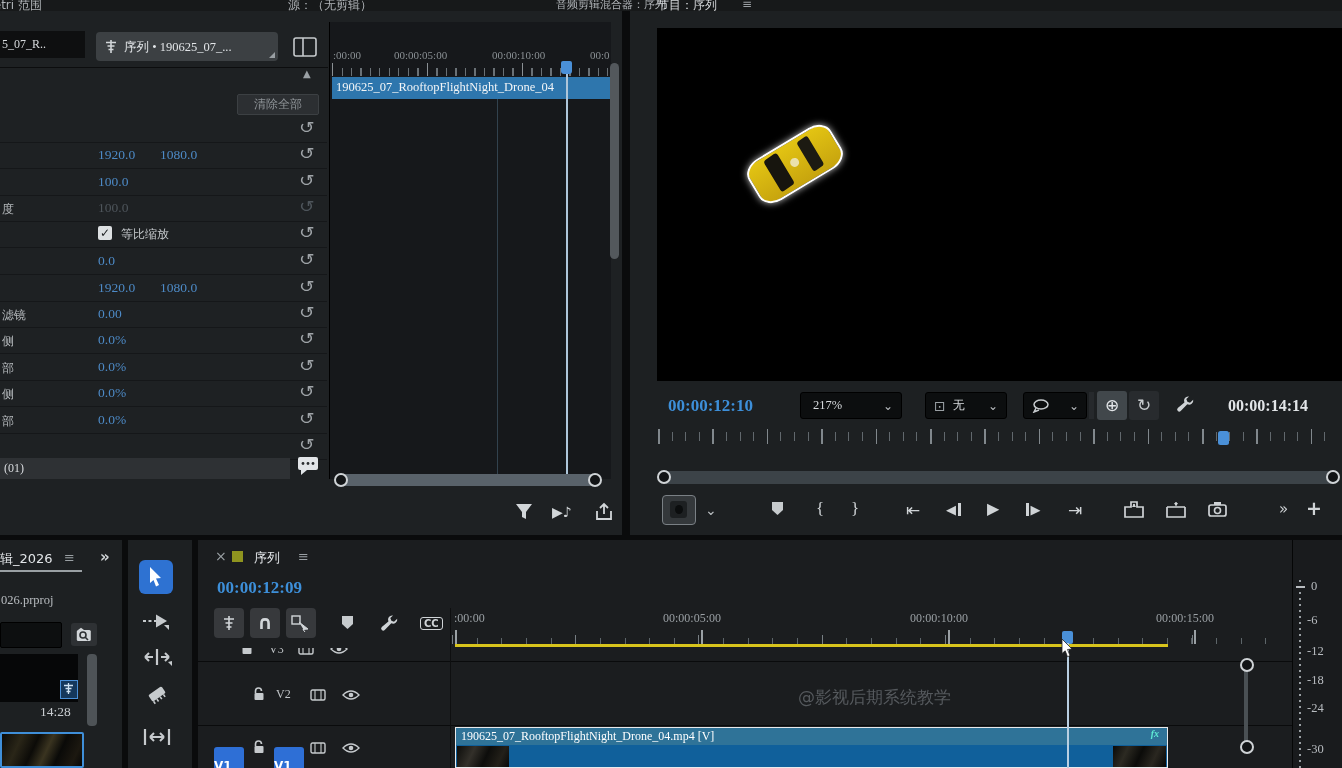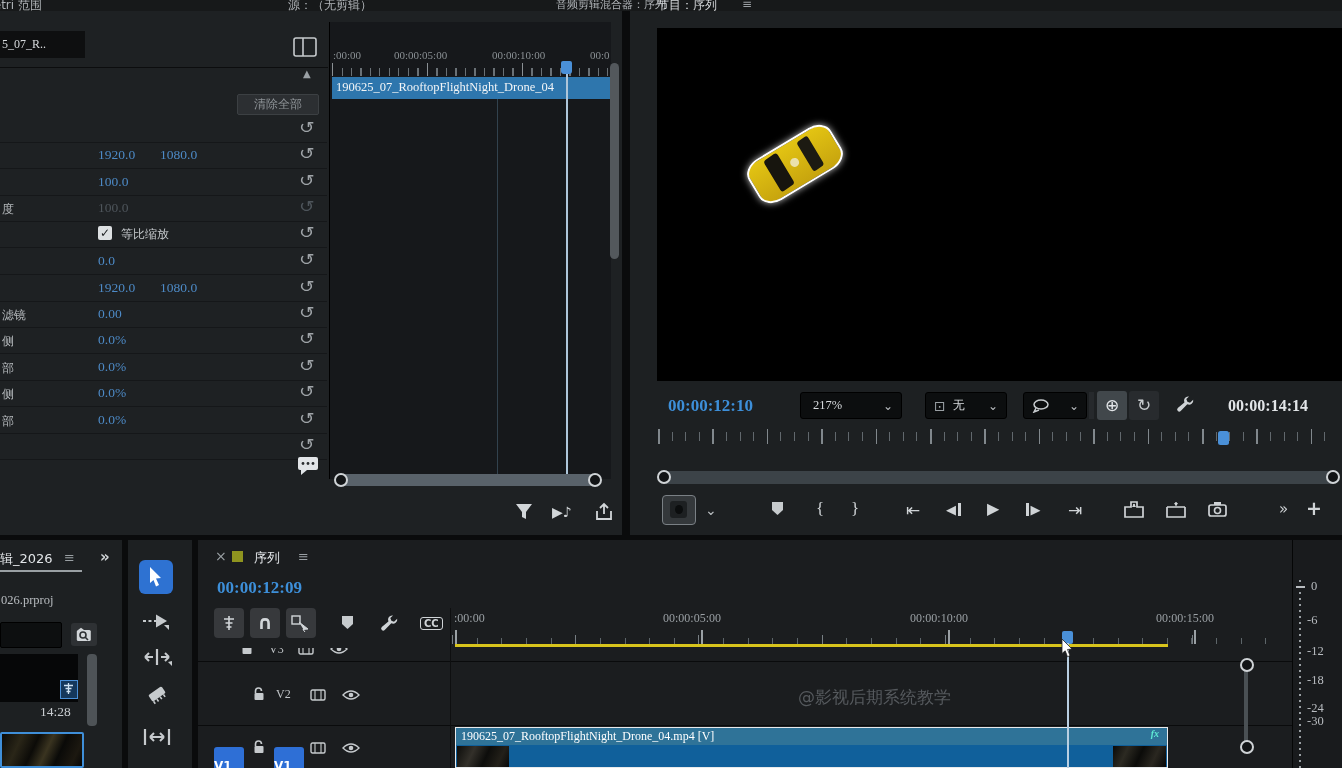--- a/index.html
+++ b/index.html
@@ -40,20 +40,27 @@
     <span class="a" style="left:556px;top:-3px;color:#b0b4b8;font-size:11px;">音频剪辑混合器：序列</span>
     <span class="a" style="left:657px;top:-3px;color:#d8dbde;">节目：序列</span>
     <span class="a" style="left:742px;top:-3px;color:#9a9ea2;">≡</span>
   </div>
 
   <div class="a panel" style="left:0;top:11px;width:622px;height:524px;padding-left:38px;">
 
     <div class="a" style="left:0;top:20px;width:85px;height:27px;background:#0e0f10;overflow:hidden;">
       <span class="a serif" style="left:2px;top:6px;color:#d8dbde;">5_07_R..</span>
     </div>
+    <div class="a btn" style="left:96px;top:21px;width:182px;height:29px;background:#3c4043;">
+      <svg class="a" style="left:8px;top:8px;" width="14" height="13">
+          <path d="M7 0 V13 M2 2.5 H12 M3.5 6 H10.5 M4.5 9.5 H9.5" stroke="#d2d6d9" stroke-width="1.6" fill="none"></path>
+        </svg>
+      <span class="a serif" style="left:28px;top:7px;color:#e2e5e8;font-size:12.5px;white-space:nowrap;">序列 • 190625_07_...</span>
+      <div class="a" style="right:3px;bottom:3px;width:0;height:0;border-left:6px solid transparent;border-bottom:6px solid #9aa0a4;"></div>
+    </div>
     <svg class="a" style="left:293px;top:26px;" width="24" height="20">
         <rect x="1" y="1" width="22" height="18" rx="2" fill="none" stroke="#c6cacd" stroke-width="1.6"></rect>
         <line x1="10" y1="1" x2="10" y2="19" stroke="#c6cacd" stroke-width="1.6"></line>
       </svg>
     <div class="a" style="left:0;top:56px;width:328px;height:1px;background:#0c0d0e;"></div>
 
     <div class="a" style="left:237px;top:83px;width:80px;height:19px;background:#2c2f32;border:1px solid #3c4043;border-radius:2px;text-align:center;line-height:19px;color:#8f9498;">清除全部</div>
     <span class="a" style="left:303px;top:57px;color:#9aa0a4;font-size:10px;">▲</span>
 
     <div>
@@ -111,20 +118,23 @@
       <div class="ec-row" style="top:396px;">
         <span class="ec-label">部</span>
         <span class="ec-v1 val">0.0%</span>
         <span class="ec-reset reset">↺</span>
       </div>
       <div class="ec-row" style="top:422px;">
         <span class="ec-reset reset">↺</span>
       </div>
     </div>
 
+    <div class="a" style="left:0;top:447px;width:290px;height:21px;background:#2e3134;">
+      <span class="a serif" style="left:4px;top:3px;color:#d8dbde;">(01)</span>
+    </div>
     <svg class="a" style="left:297px;top:444px;" width="24" height="22">
         <rect x="1" y="2" width="20" height="13" rx="2" fill="#e2e5e8"></rect>
         <path d="M4 15 L4 20 L10 15 Z" fill="#e2e5e8"></path>
         <circle cx="6" cy="8.5" r="1.4" fill="#2a2d30"></circle>
         <circle cx="11" cy="8.5" r="1.4" fill="#2a2d30"></circle>
         <circle cx="16" cy="8.5" r="1.4" fill="#2a2d30"></circle>
       </svg>
 
     <div class="a" style="left:329px;top:11px;width:281px;height:457px;background:#16181b;border-left:1px solid #000;">
       <span class="a serif" style="left:3px;top:27px;color:#8a9094;font-size:11px;">:00:00</span>
@@ -418,20 +428,20 @@
     <div class="a knob" style="left:1042px;top:200px;"></div>
 
     <div class="a" style="left:1094px;top:0;width:50px;height:228px;background:#191b1d;border-left:1px solid #050606;">
       <div class="a" style="left:6px;top:40px;width:1.5px;height:188px;background:repeating-linear-gradient(180deg,#9aa0a4 0 2px,transparent 2px 6px);"></div>
       <div class="a" style="left:3px;top:46px;width:9px;height:2px;background:#b8bcc0;"></div>
       <span class="a serif" style="left:18px;top:39px;color:#b8bcc0;font-size:12.5px;">0</span>
       <span class="a serif" style="left:14px;top:73px;color:#b8bcc0;font-size:12.5px;">-6</span>
       <span class="a serif" style="left:14px;top:104px;color:#b8bcc0;font-size:12.5px;">-12</span>
       <span class="a serif" style="left:14px;top:133px;color:#b8bcc0;font-size:12.5px;">-18</span>
       <span class="a serif" style="left:14px;top:161px;color:#b8bcc0;font-size:12.5px;">-24</span>
-      <span class="a serif" style="left:14px;top:174px;color:#b8bcc0;font-size:12.5px;">-30</span>
+      <span class="a serif" style="left:14px;top:202px;color:#b8bcc0;font-size:12.5px;">-30</span>
     </div>
   </div>
 
   <div class="a" style="left:622px;top:11px;width:8px;height:524px;background:#0a0b0c;"></div>
   <div class="a" style="left:0;top:535px;width:1342px;height:5px;background:#0a0b0c;"></div>
 
 </div>
 
 </body></html>

